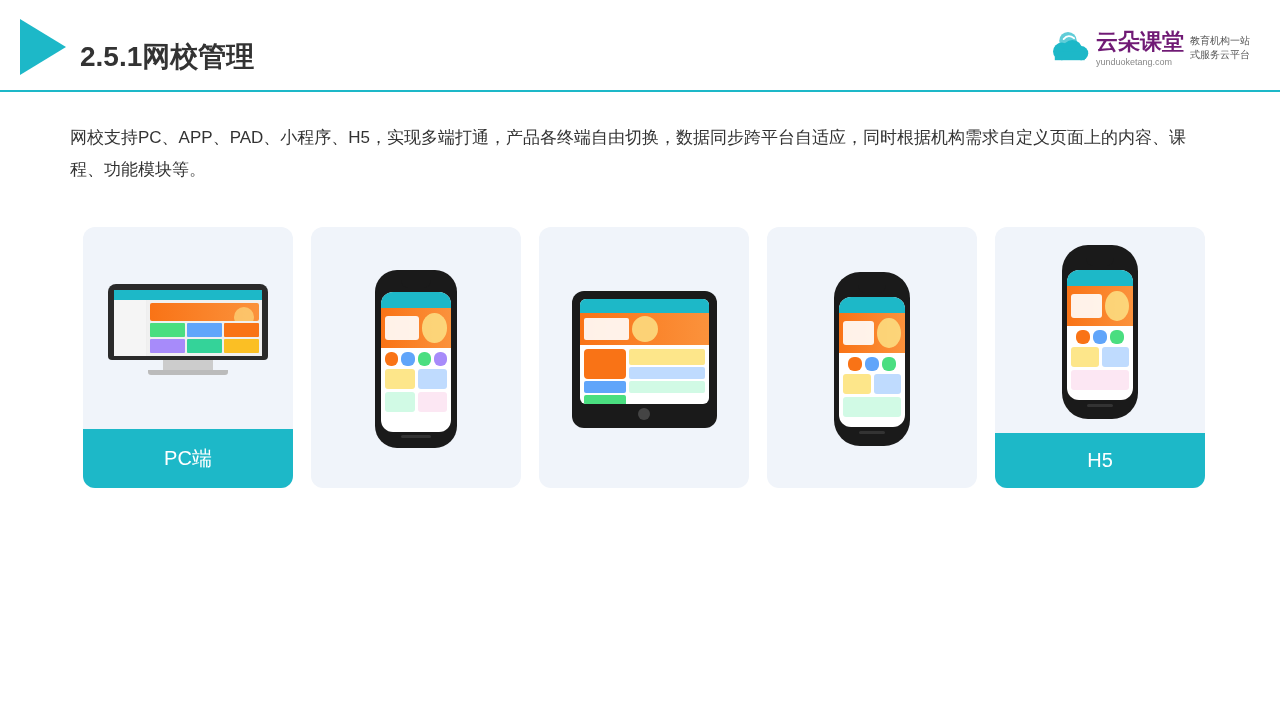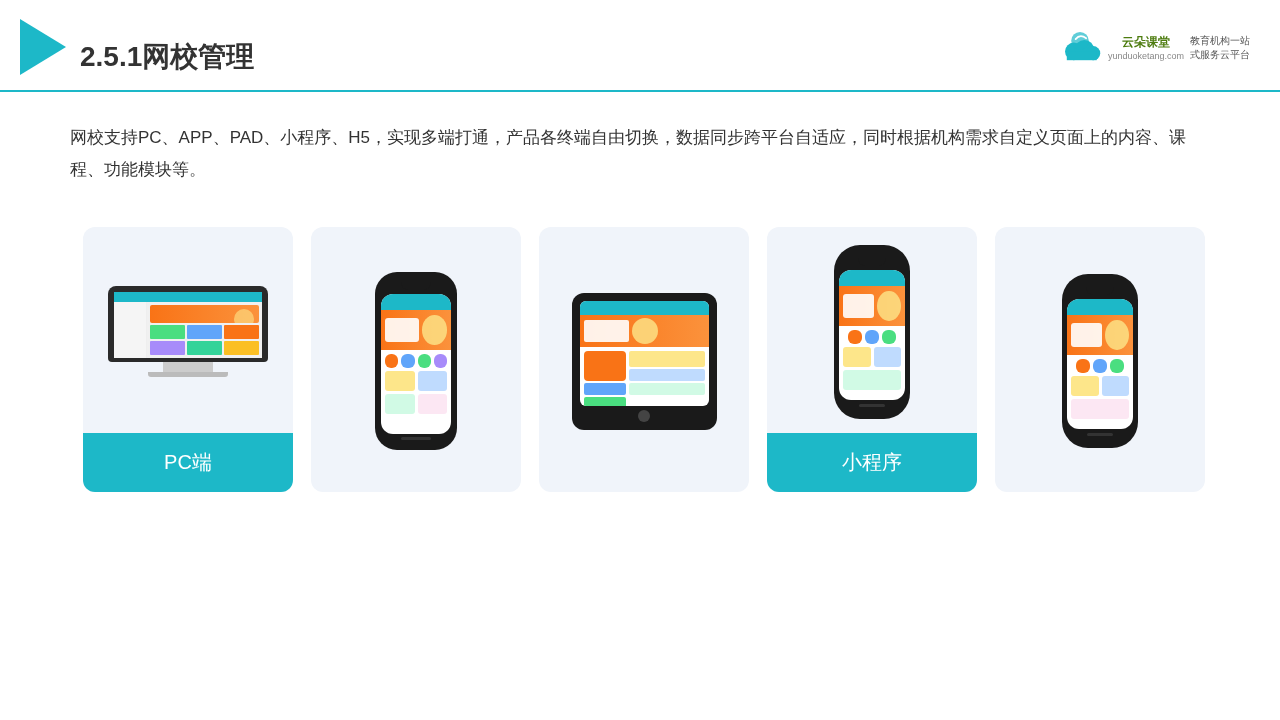--- a/index.html
+++ b/index.html
@@ -49,24 +49,23 @@
     }
     .cloud-icon {
       width: 44px;
       height: 30px;
     }
     .brand-text-block {
       display: flex;
       flex-direction: column;
     }
     .brand-name {
-      font-size: 12px;
+      font-size: 22px;
       font-weight: bold;
-      color: #4d7c0f;
-      text-align: center;
+      color: #701a75;
     }
     .brand-url {
       font-size: 9px;
       color: #888;
     }
     .brand-tagline {
       font-size: 10px;
       color: #555;
       text-align: right;
       margin-top: 2px;
@@ -519,21 +518,20 @@
               </div>
               <div class="phone-card-row">
                 <div class="phone-card-item" style="background:#d1fae5;"></div>
               </div>
             </div>
           </div>
           <div class="phone-home-indicator" style="width:26px; margin-top:4px;"></div>
         </div>
       </div>
     </div>
-    <div class="card-label">小程序</div>
   </div>
 
   <div class="card">
     <div class="card-image-area">
       <div class="phone-mockup">
         <div class="phone-outer" style="width:76px; border-radius:26px; padding:12px 5px;">
           <div class="phone-notch" style="width:28px; height:9px;"></div>
           <div class="phone-screen" style="height:130px;">
             <div class="phone-screen-nav"></div>
             <div class="phone-banner">
@@ -552,15 +550,16 @@
               </div>
               <div class="phone-card-row">
                 <div class="phone-card-item" style="background:#fce7f3;"></div>
               </div>
             </div>
           </div>
           <div class="phone-home-indicator" style="width:26px; margin-top:4px;"></div>
         </div>
       </div>
     </div>
+    <div class="card-label">H5</div>
   </div>
 
 </div>
 
 </body></html>

